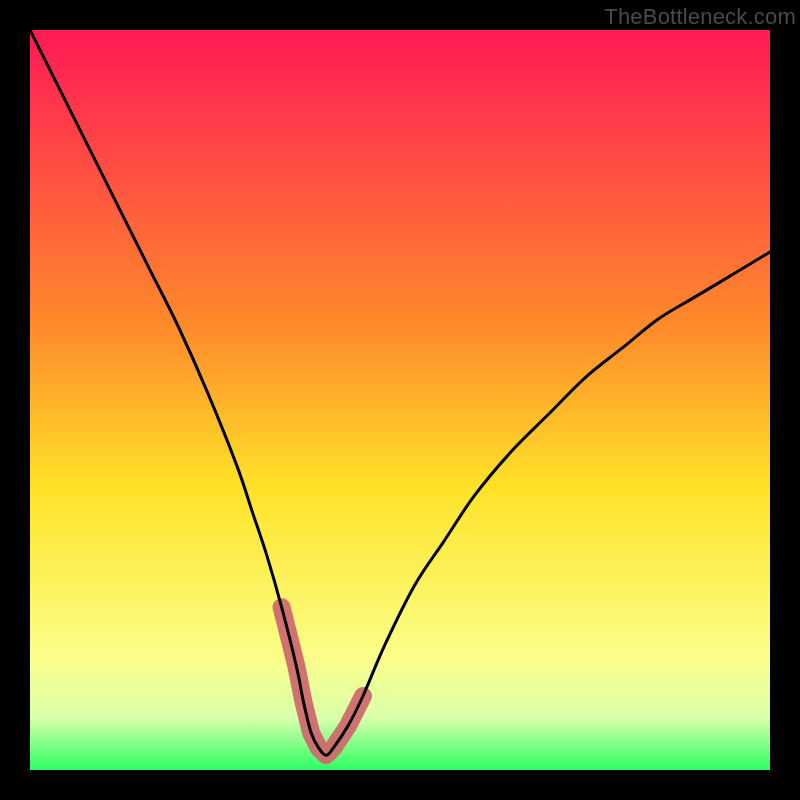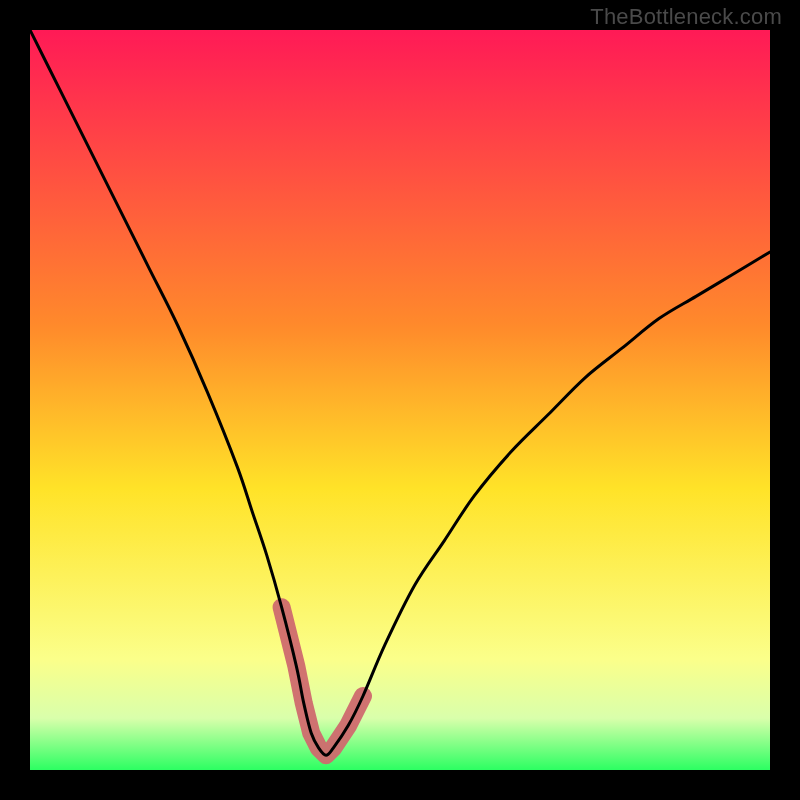--- a/index.html
+++ b/index.html
@@ -15,21 +15,21 @@
     position: absolute;
     left: 0;
     top: 0;
     width: 800px;
     height: 800px;
     background: #000;
   }
   .watermark {
     position: absolute;
     top: 4px;
-    right: 18px;
+    right: 4px;
     color: #4a4a4a;
     font-size: 22px;
     font-weight: 400;
     letter-spacing: 0.2px;
     z-index: 10;
   }
   .plot {
     position: absolute;
     left: 30px;
     top: 30px;

